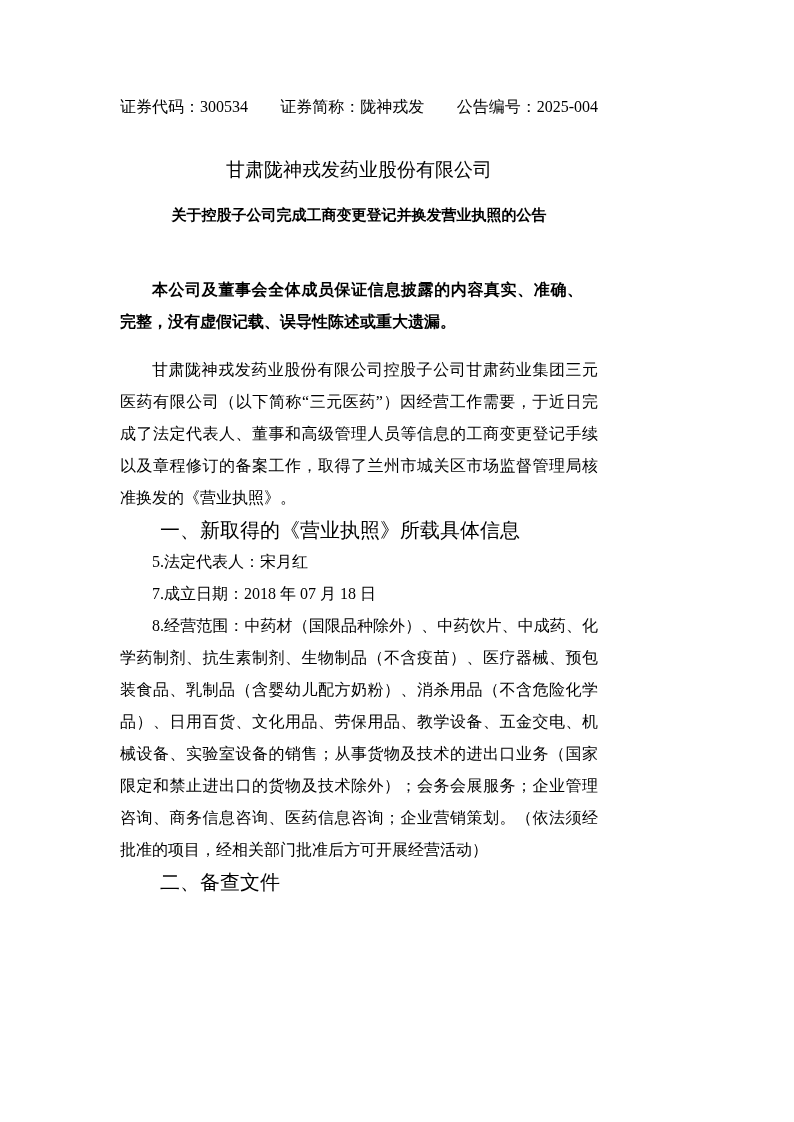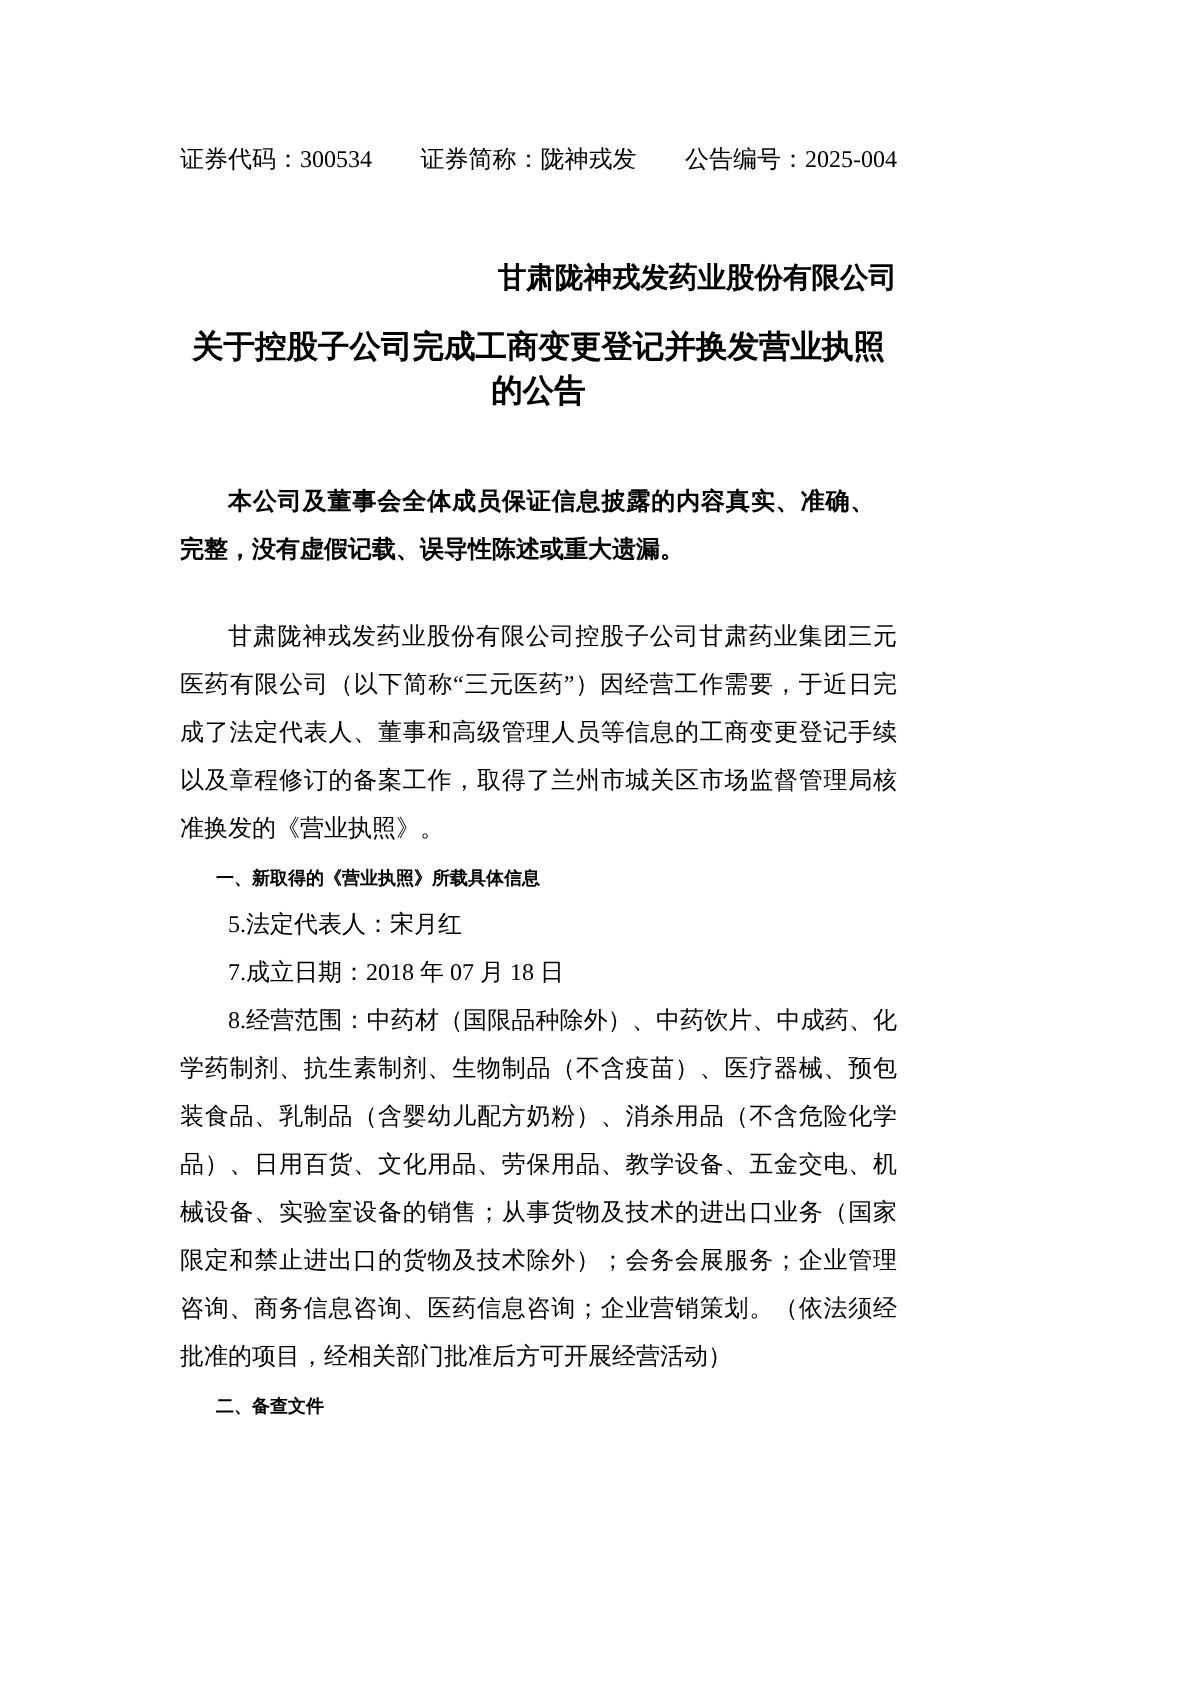--- a/index.html
+++ b/index.html
@@ -20,56 +20,56 @@
   }
   .header-row {
     display: flex;
     justify-content: space-between;
     align-items: baseline;
     font-size: 16px;
     line-height: 20px;
     white-space: nowrap;
   }
   .title1 {
-    margin: 56px 0 0 0;
-    text-align: right;
+    margin: 40px 0 0 0;
+    text-align: center;
     font-size: 19px;
     line-height: 26px;
-    font-weight: bold;
+    font-weight: normal;
   }
   .title2 {
     margin: 18px 0 0 0;
     text-align: center;
-    font-size: 21px;
+    font-size: 15px;
     line-height: 29px;
     font-weight: bold;
   }
   .declaration {
     margin: 44px 15px 0 0;
     font-size: 16px;
     line-height: 32px;
     font-weight: bold;
     text-indent: 2em;
     text-align: justify;
   }
   .body-para {
     margin: 0;
     font-size: 16px;
     line-height: 32px;
     text-indent: 2em;
     text-align: justify;
   }
   .intro {
-    margin-top: 26px;
+    margin-top: 16px;
   }
   .section-heading {
     margin: 0;
-    font-size: 12px;
+    font-size: 20px;
     line-height: 32px;
-    font-weight: bold;
+    font-weight: normal;
     text-indent: 2em;
   }
 </style>
 </head>
 <body>
 
 <div class="page">
 
   <div class="header-row">
     <span>证券代码：300534</span>

